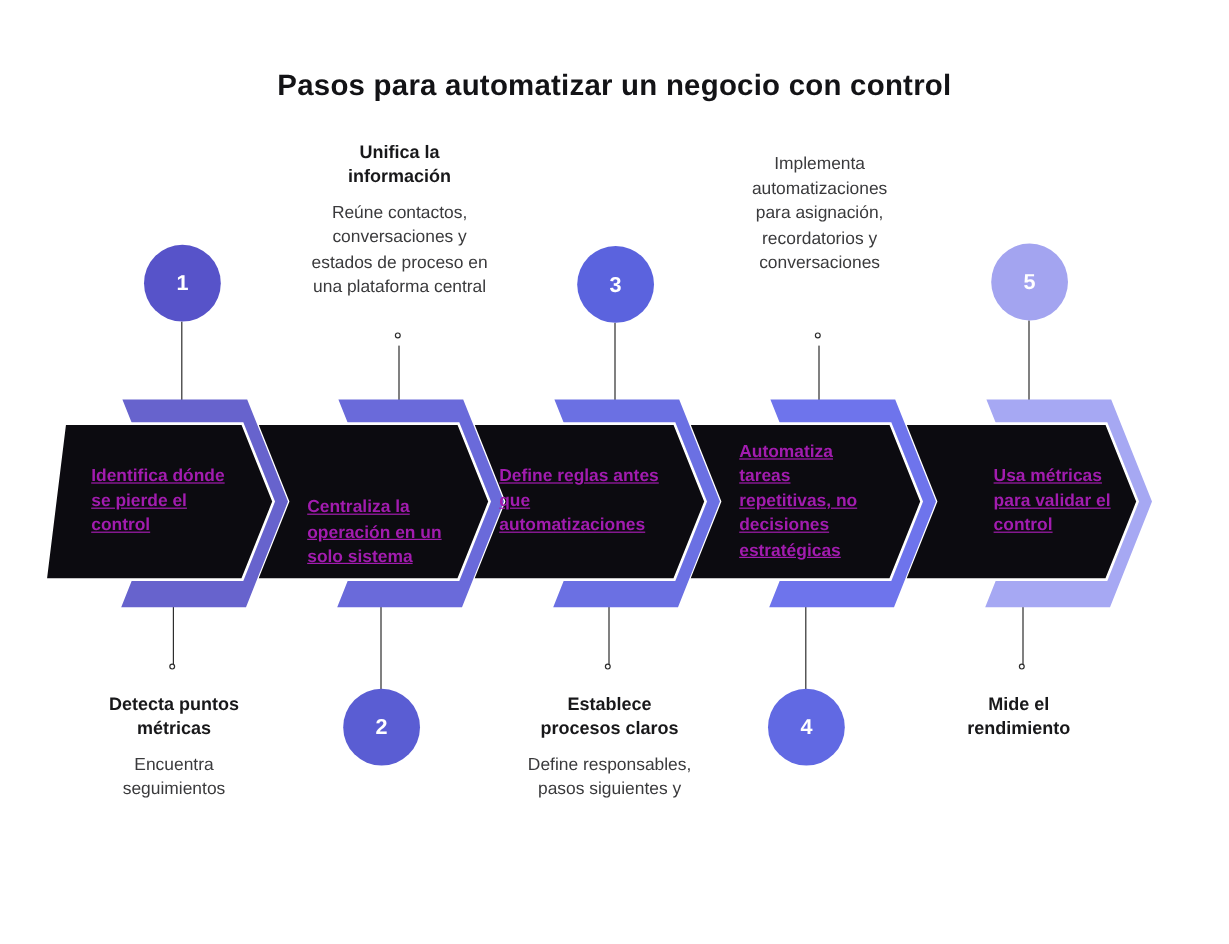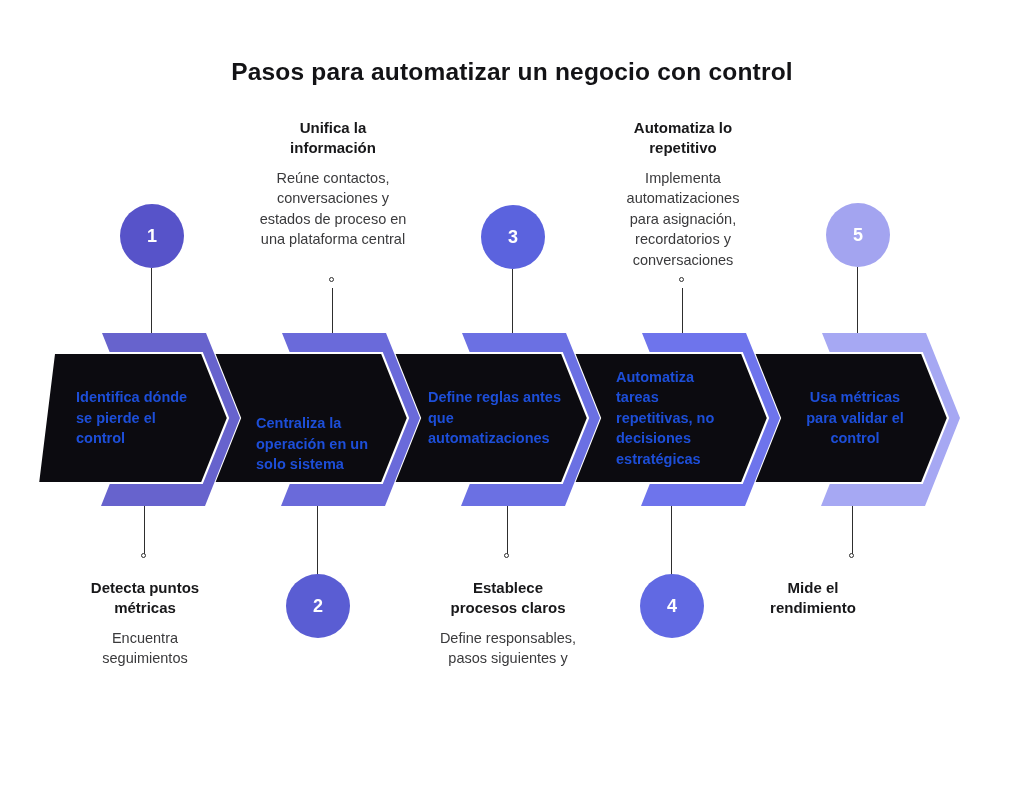--- a/index.html
+++ b/index.html
@@ -46,24 +46,25 @@
     border-radius: 50%;
     background: #ffffff;
   }
   .band { position: absolute; left: 0; top: 328px; }
   .atext {
     position: absolute;
     top: 353px;
     height: 130px;
     display: flex;
     align-items: center;
-    color: #1d4ed8;
+    color: #a21caf;
     font-size: 14.5px;
     font-weight: bold;
     line-height: 1.42;
+    text-decoration: underline;
   }
   .tblock {
     position: absolute;
     width: 190px;
     text-align: center;
   }
   .tblock .heading {
     font-size: 15px;
     font-weight: bold;
     line-height: 1.35;
@@ -124,27 +125,27 @@
     <polygon points="102,5 206,5 240,90 205,178 101,178 136,90" fill="#6763cd"></polygon>
     <polygon points="54,25 202,25 228,90 202,155 38,155" stroke="#ffffff" stroke-width="2.2" fill="#0c0b10"></polygon>
   </svg>
 
   <div class="atext" style="left:76px; width:130px;">
     <span>Identifica dónde se pierde el control</span>
   </div>
   <div class="atext" style="left:256px; width:130px;margin-top:26px;">
     <span>Centraliza la operación en un solo sistema</span>
   </div>
-  <div class="atext" style="left:428px; width:140px;">
+  <div class="atext" style="left:416px; width:140px;">
     <span>Define reglas antes que automatizaciones</span>
   </div>
   <div class="atext" style="left:616px; width:115px;">
     <span>Automatiza tareas repetitivas, no decisiones estratégicas</span>
   </div>
-  <div class="atext" style="left:796px; width:118px;text-align:center;">
+  <div class="atext" style="left:828px; width:118px;">
     <span>Usa métricas para validar el control</span>
   </div>
 
   <div class="badge" style="left: 120px; top: 204px; background: rgb(87, 83, 201);">1</div>
   <div class="badge" style="left: 286px; top: 574px; background: rgb(90, 93, 211);">2</div>
   <div class="badge" style="left: 481px; top: 205px; background: rgb(91, 99, 222);">3</div>
   <div class="badge" style="left: 640px; top: 574px; background: rgb(97, 105, 227);">4</div>
   <div class="badge" style="left: 826px; top: 203px; background: rgb(163, 164, 240);">5</div>
 
   <div class="tblock" style="left:50px; top:578px;">
@@ -153,20 +154,19 @@
   </div>
   <div class="tblock" style="left:413px; top:578px;">
     <div class="heading">Establece procesos claros</div>
     <div class="body w-c3">Define responsables, pasos siguientes y criterios para cada tarea</div>
   </div>
   <div class="tblock" style="left:238px; top:118px;">
     <div class="heading">Unifica la información</div>
     <div class="body w-c2">Reúne contactos, conversaciones y estados de proceso en una plataforma central</div>
   </div>
   <div class="tblock" style="left:588px; top:118px;">
-    <div class="heading">Automatiza lo repetitivo</div>
     <div class="body w-c4">Implementa automatizaciones para asignación, recordatorios y conversaciones</div>
   </div>
-  <div class="tblock" style="left:718px; top:578px;">
+  <div class="tblock" style="left:754px; top:578px;">
     <div class="heading">Mide el rendimiento</div>
   </div>
 
 </div>
 
 </body></html>

